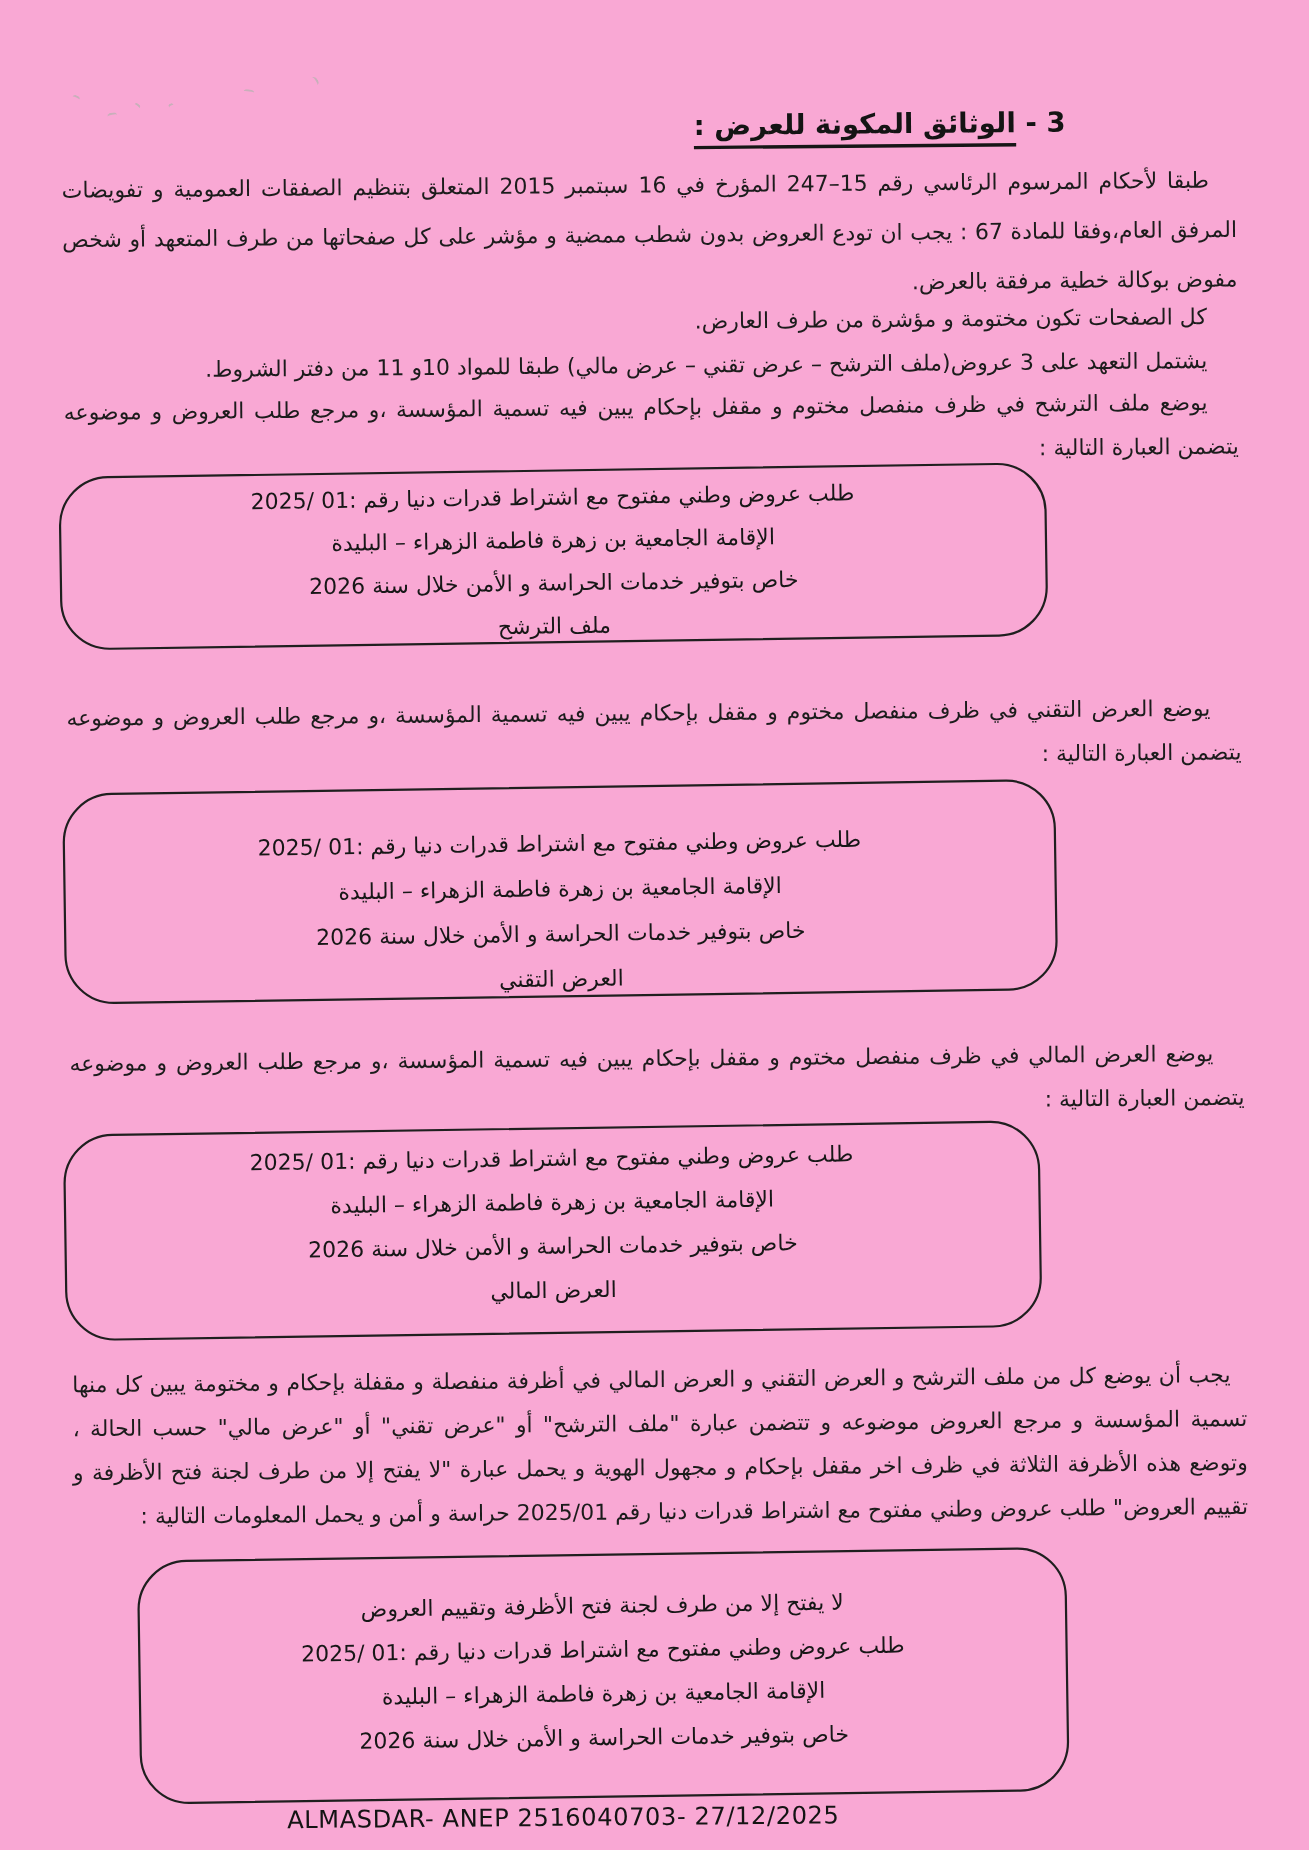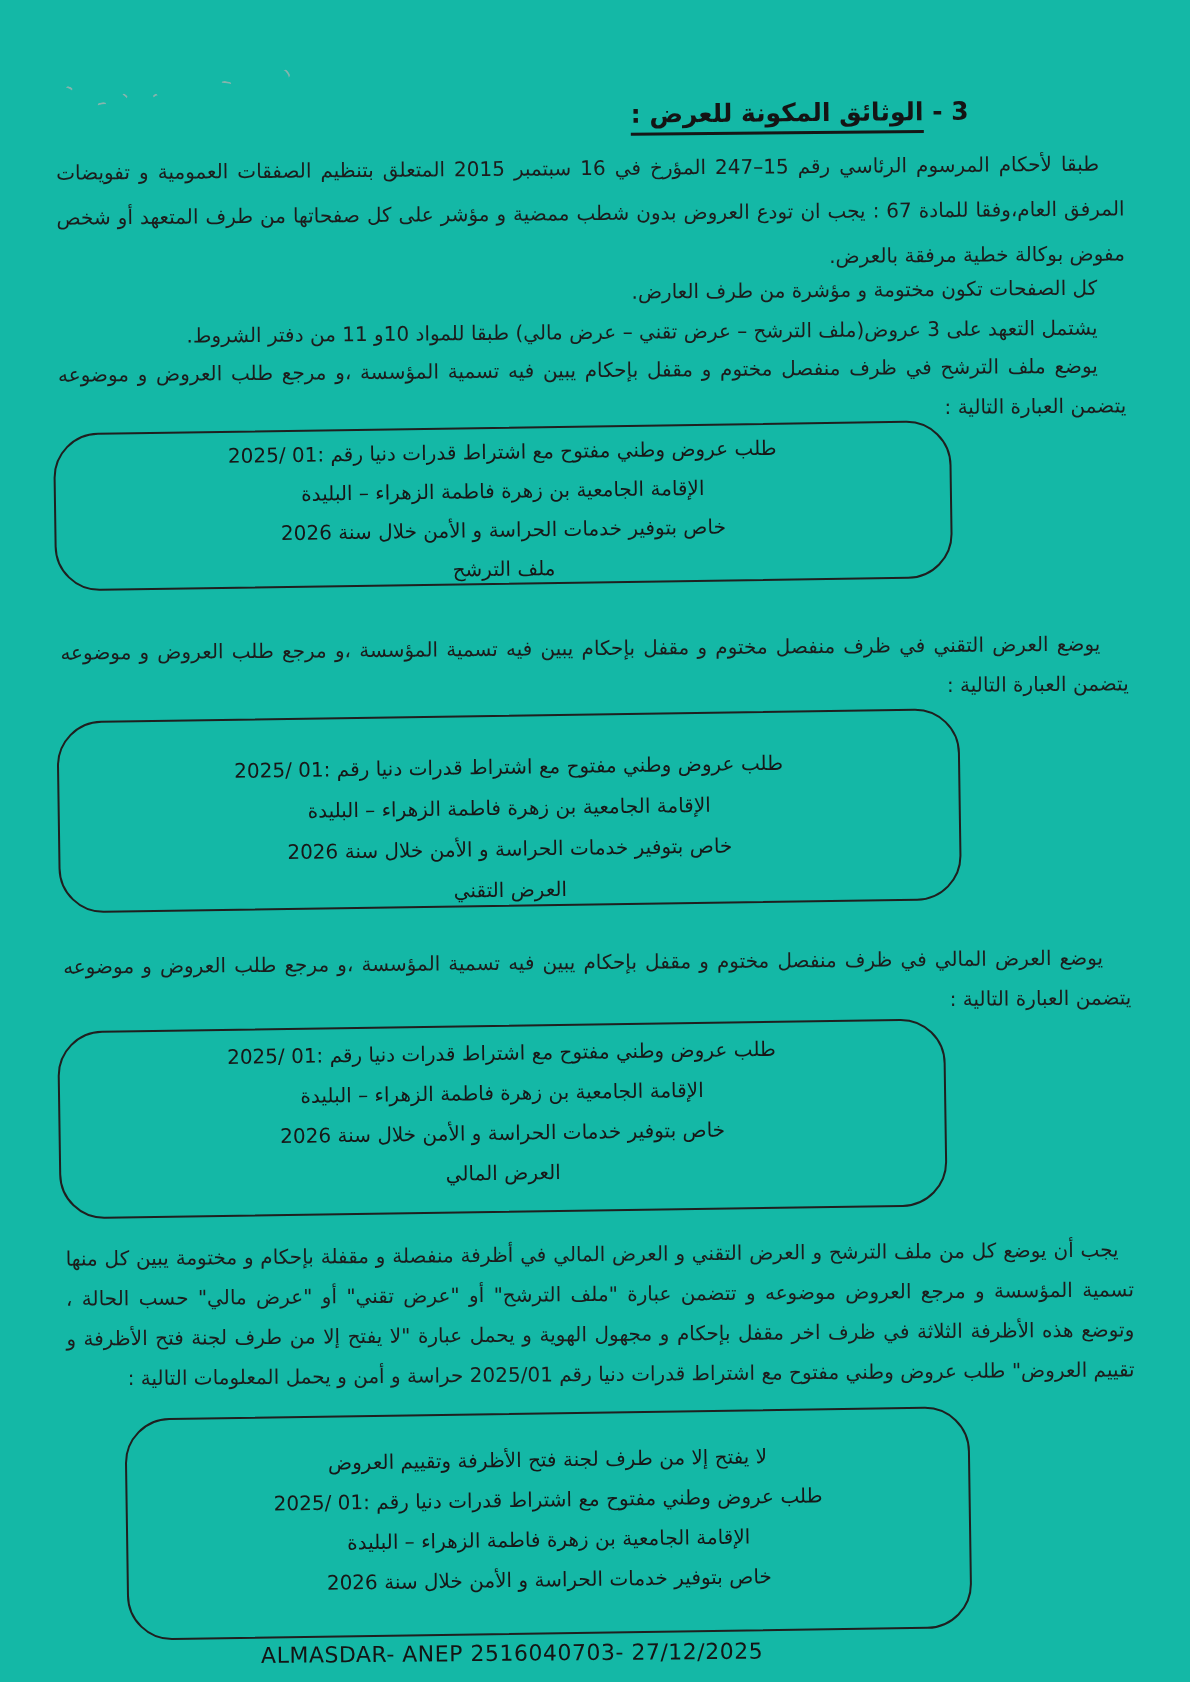--- a/index.html
+++ b/index.html
@@ -1,20 +1,20 @@
 <!DOCTYPE html>
 <html lang="ar"><head>
 <meta charset="utf-8">
 <style>
   html,body{margin:0;padding:0;background:#e8e8e8;}
   .page{
     position:relative;
     width:1190px;height:1682px;
     margin:0 auto;
-    background:#14b8a6;
+    background:#f9a8d4;
     overflow:hidden;
     font-family:"DejaVu Sans", sans-serif;
     color:#1b1b1b;
   }
   .content{position:absolute;inset:0;transform:rotate(-0.5deg);transform-origin:50% 50%;}
 
   
   .speck{position:absolute;border-top:2px solid #b5b3b0;border-radius:50%;opacity:.7;}
 
   .heading{

